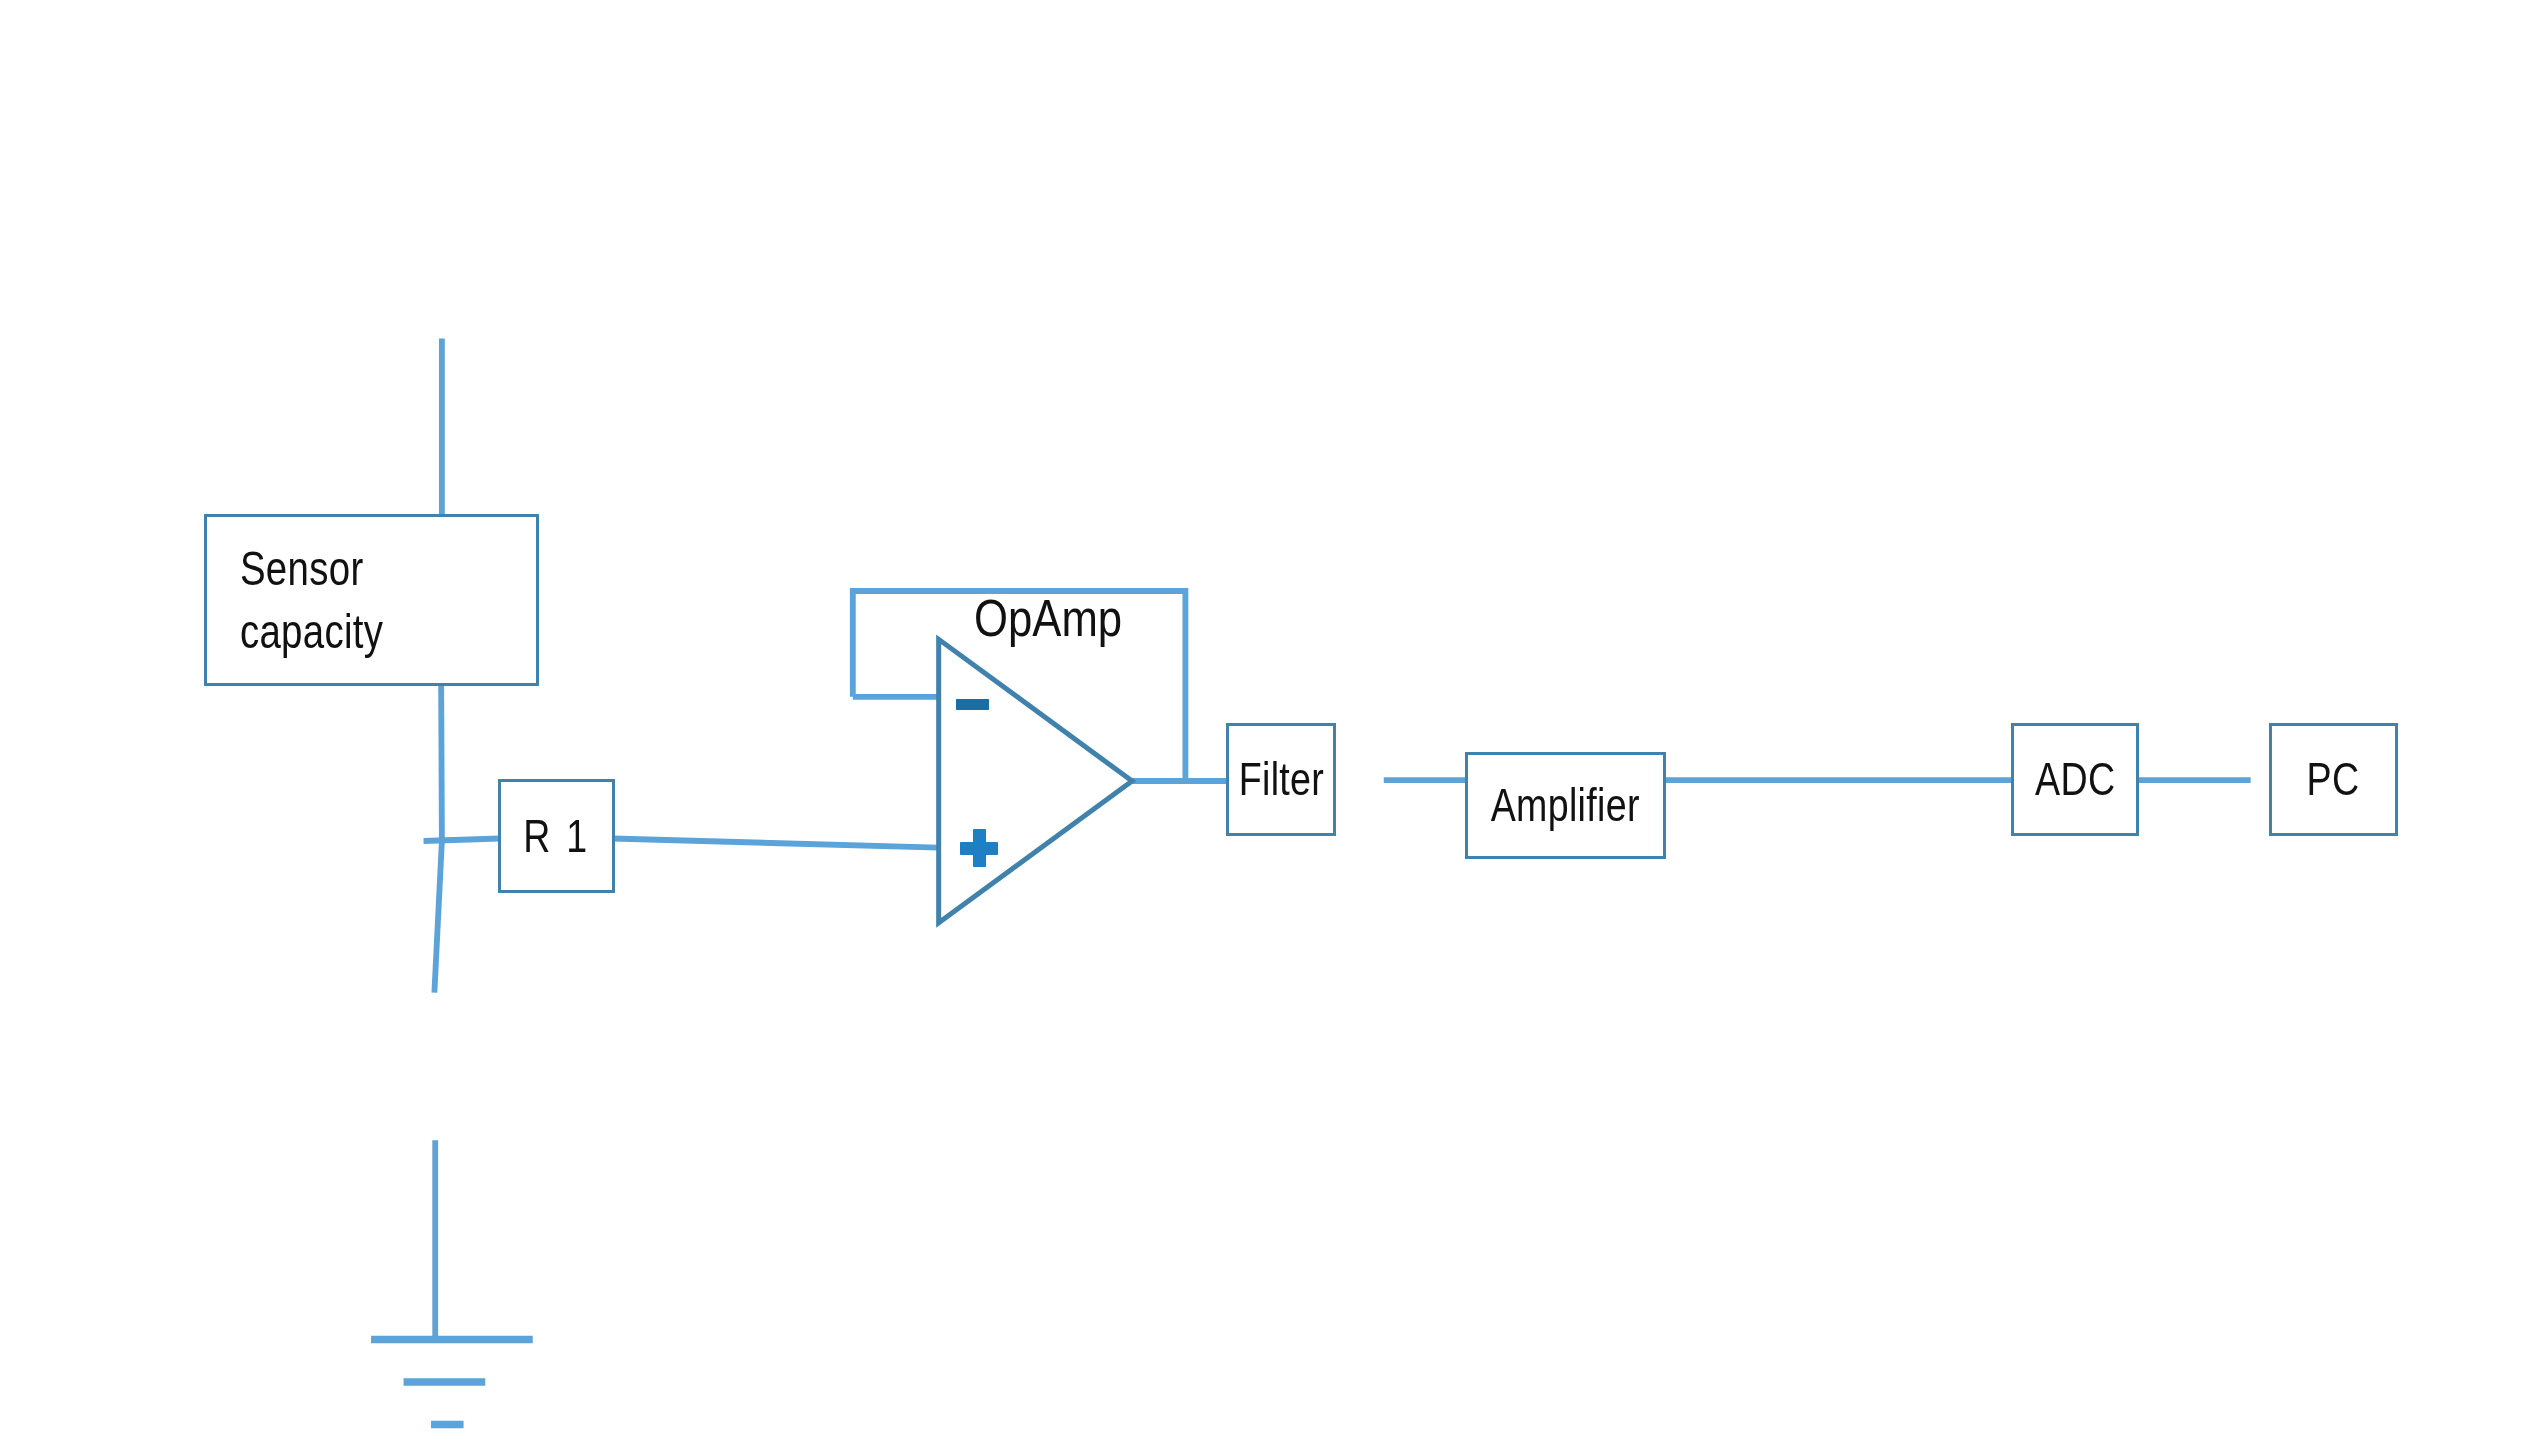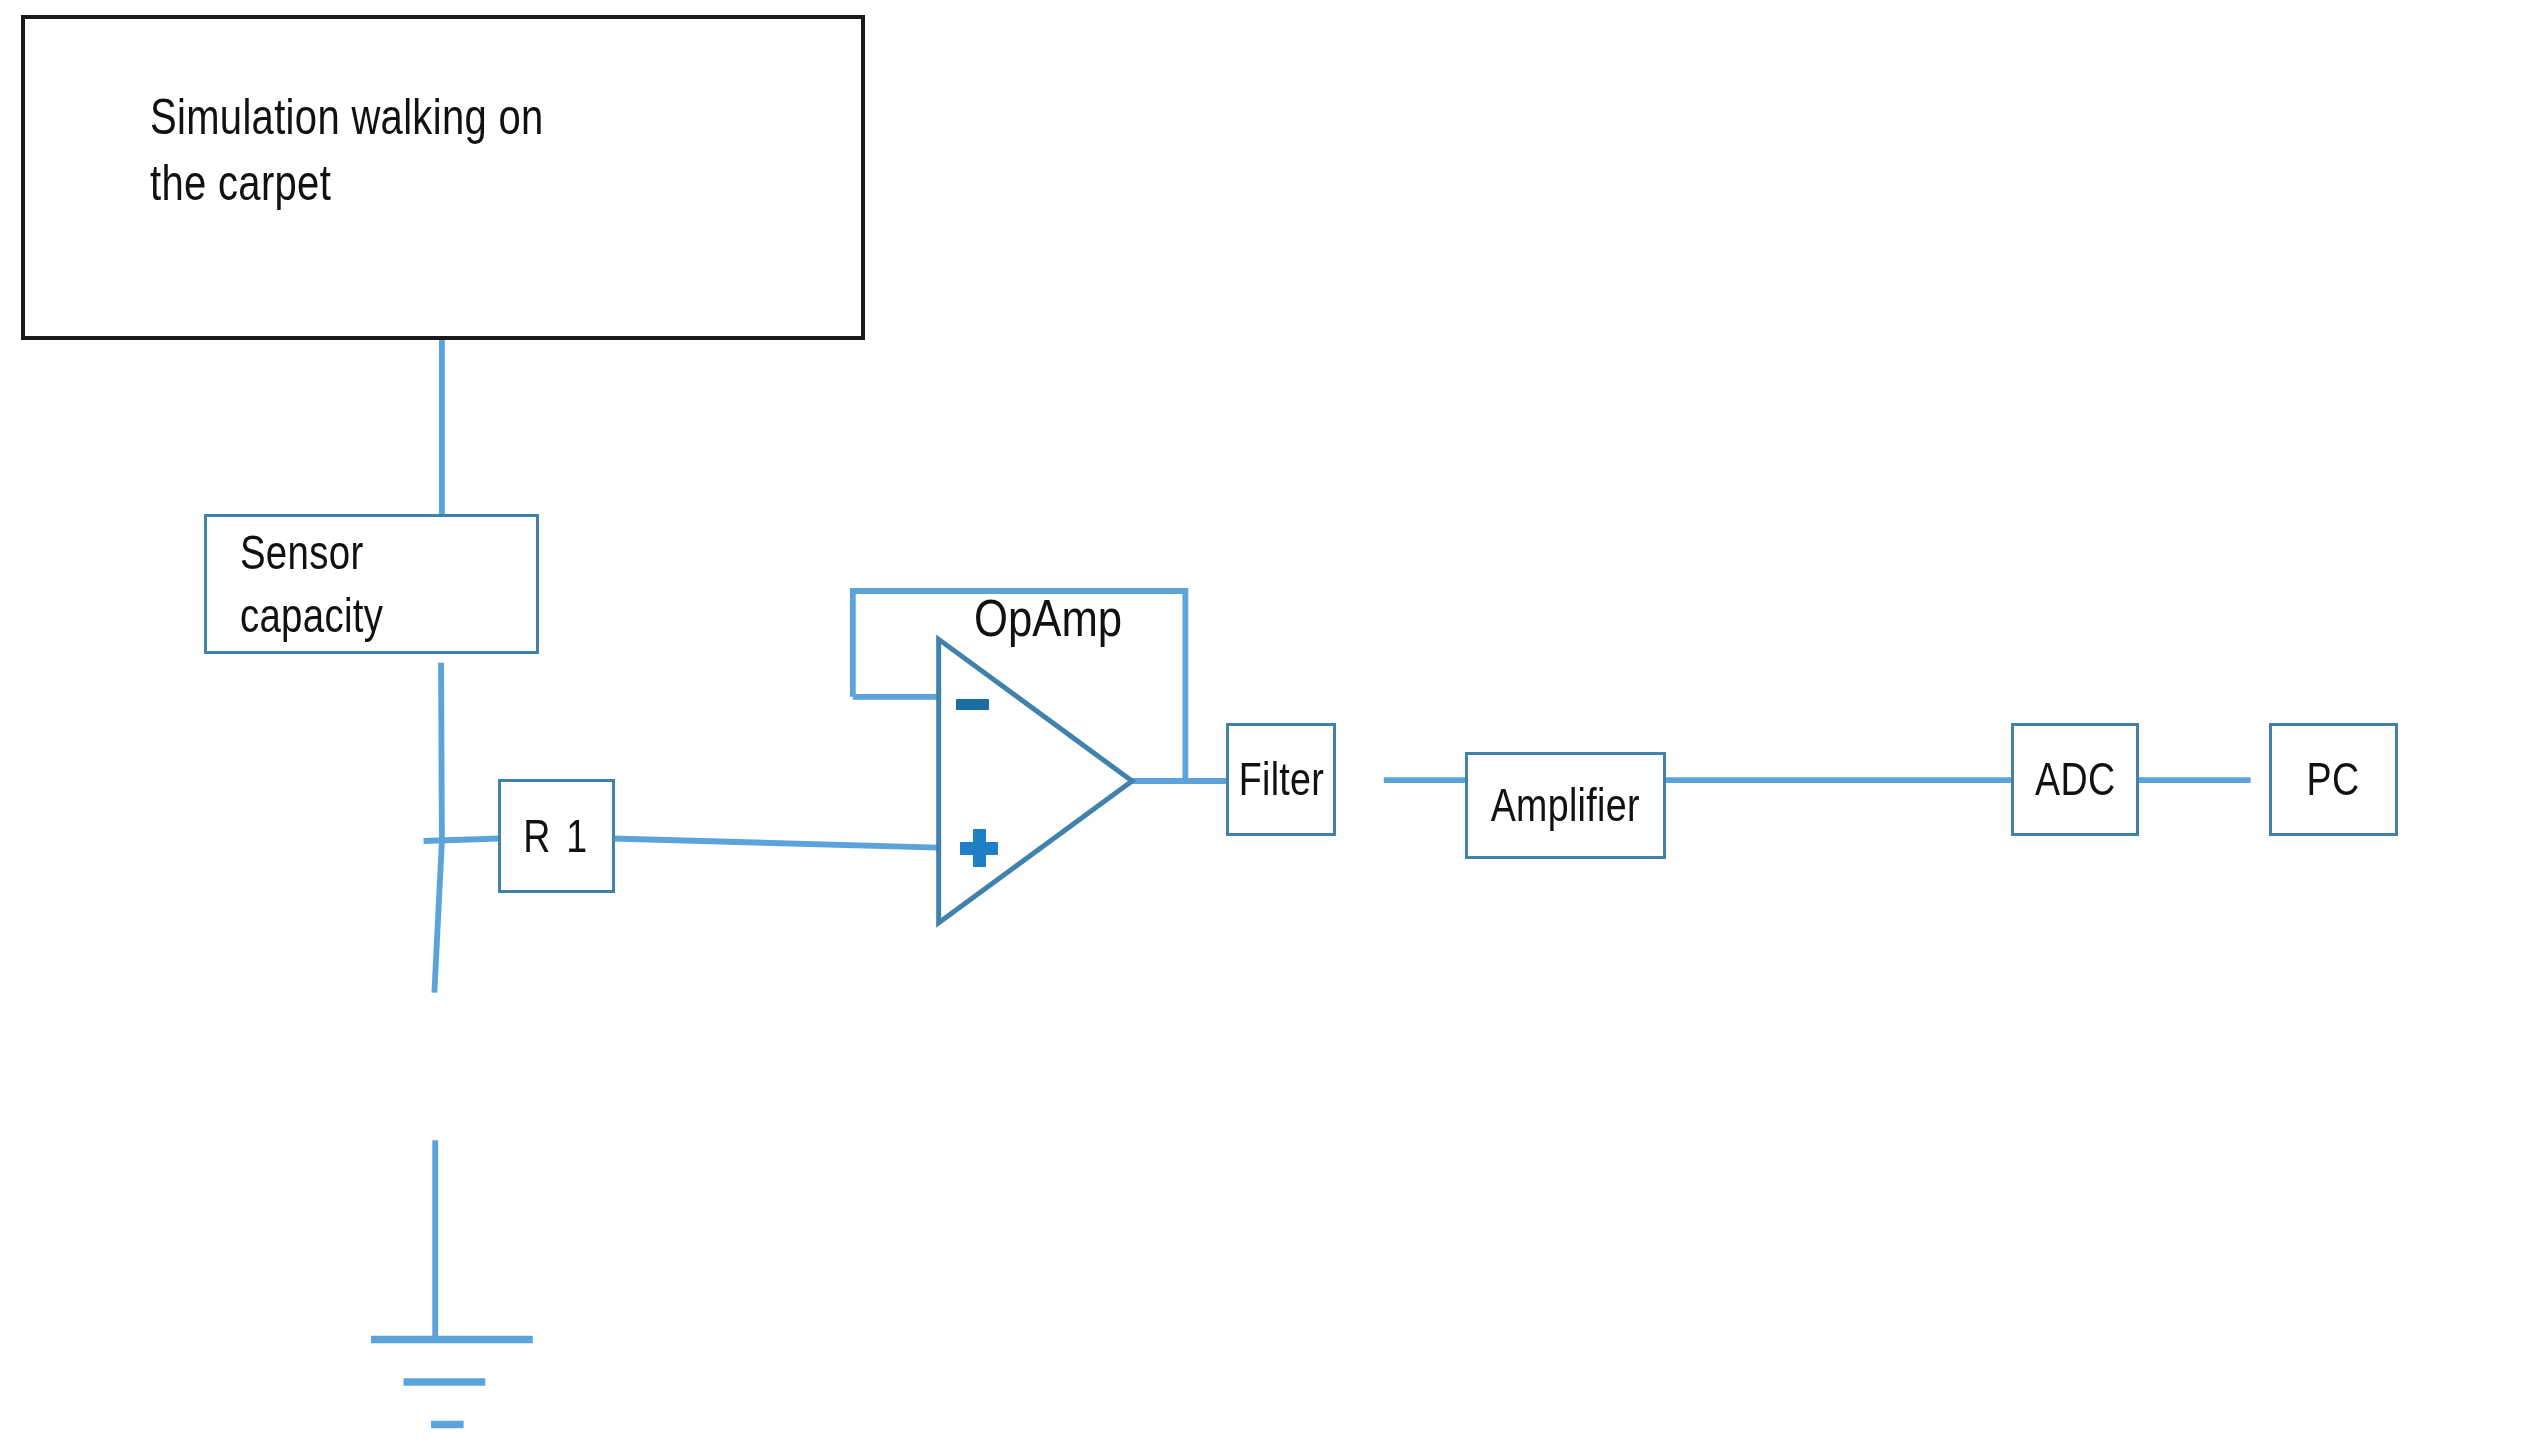--- a/index.html
+++ b/index.html
@@ -61,21 +61,21 @@
   }
 
   
   .blue-box {
     border: 3.3px solid #4082ab;
   }
   #node-sensor {
     left: 204px;
     top: 514px;
     width: 335px;
-    height: 140px;
+    height: 172px;
   }
   #node-sensor .node-label { font-size: 48px; }
 
   #node-divider {
     left: 182px;
     top: 992px;
     width: 346px;
     height: 150px;
   }
   #node-divider .node-label { font-size: 48px; }
@@ -200,24 +200,20 @@
 
     <path d="M 1126 767 L 1126 1107 L 1358 937 Z" fill="#ffffff" stroke="#4082ab" stroke-width="6" stroke-linejoin="miter"></path>
 
     <g stroke="#5ba3d9" stroke-linecap="butt" fill="none">
       <line x1="445" y1="1607" x2="639" y2="1607" stroke-width="9"></line>
       <line x1="484" y1="1658" x2="582" y2="1658" stroke-width="9"></line>
       <line x1="517" y1="1709" x2="556" y2="1709" stroke-width="9"></line>
     </g>
   </svg>
 
-  <div class="node" id="node-source">
-    <span class="node-label">Simulation walking on
-the carpet</span>
-  </div>
 
   <div class="node blue-box" id="node-sensor">
     <span class="node-label">Sensor capacity</span>
   </div>
 
 
   <div class="node blue-box" id="node-r1">
     <span class="node-label">R 1</span>
   </div>
 

